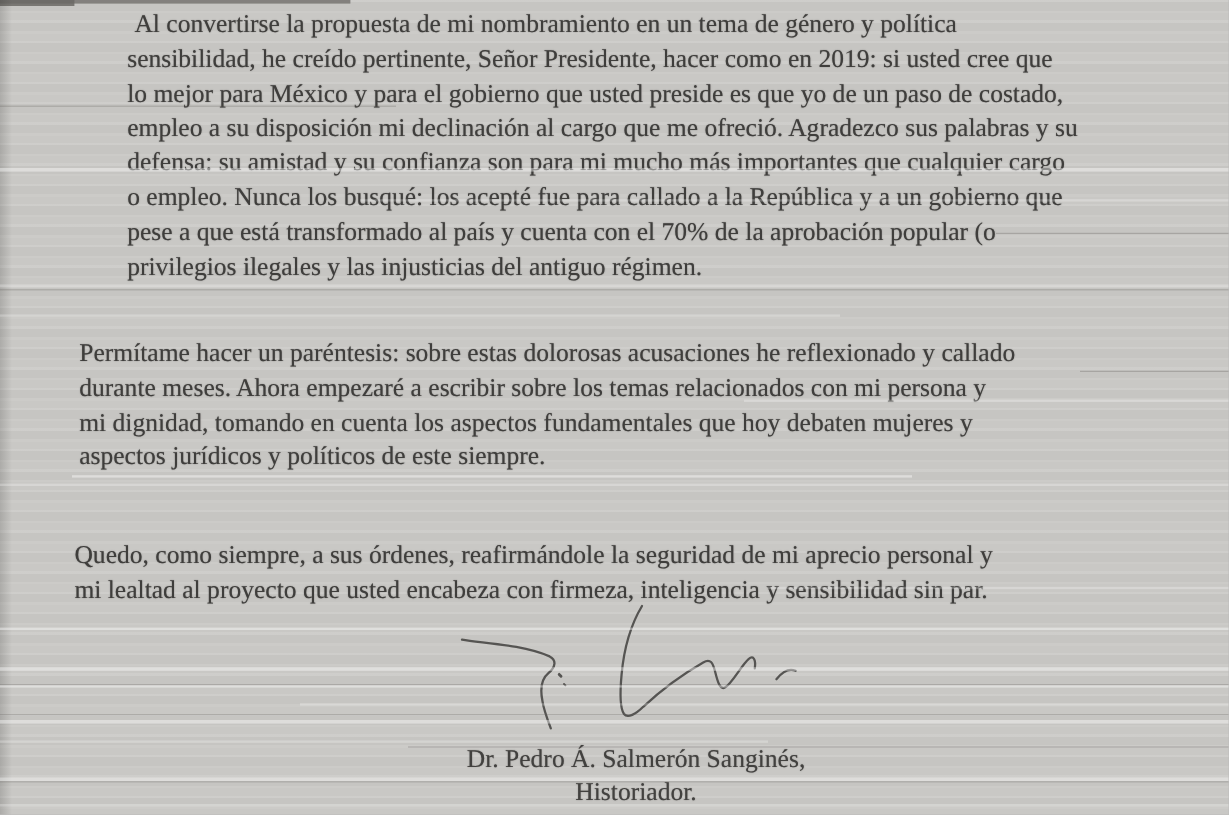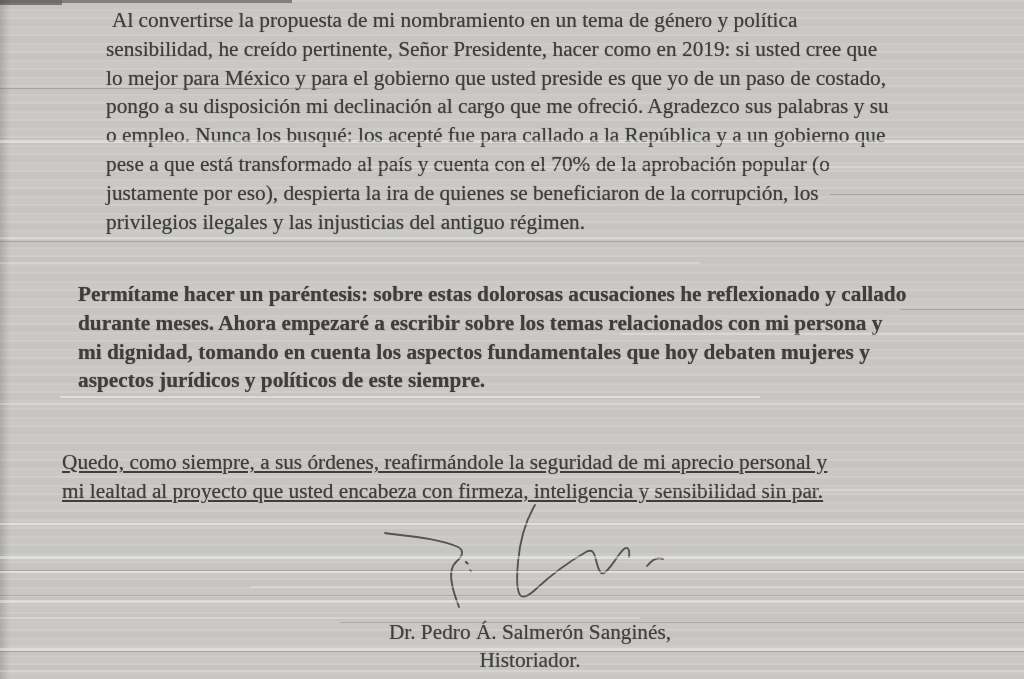--- a/index.html
+++ b/index.html
@@ -35,22 +35,22 @@
     position: absolute;
     left: 62px;
     width: 930px;
     color: #3f3e3c;
     font-size: 21.3px;
     line-height: 28.8px;
     text-shadow: 0 0 1px rgba(62,60,58,0.65);
   }
   .para .line { white-space: nowrap; }
   #para-0 { position: absolute; top: 6px;  left: 0; margin-left: 44px; }
-  #para-1 { position: absolute; top: 280px; left: 16px; font-weight: bold; }
-  #para-2 { position: absolute; top: 448px; left: 0; text-decoration: underline; }
+  #para-1 { position: absolute; top: 280px; left: 4px; }
+  #para-2 { position: absolute; top: 448px; left: 0; }
   #para-0 .line:first-child { text-indent: 6px; }
   .signature-wrap {
     position: absolute; left: 380px; top: 500px;
     width: 320px; height: 118px;
   }
   .sign-block {
     position: absolute; left: 30px; top: 618px; width: 1000px;
     text-align: center;
     color: #42413f;
     font-size: 21.3px;
@@ -77,24 +77,24 @@
 
   <div class="top-bar"></div>
   <div class="top-bar-cap"></div>
   <div class="left-shade"></div>
 
   <div class="body-text">
     <div class="para" id="para-0">
         <div class="line">Al convertirse la propuesta de mi nombramiento en un tema de género y política</div>
         <div class="line">sensibilidad, he creído pertinente, Señor Presidente, hacer como en 2019: si usted cree que</div>
         <div class="line">lo mejor para México y para el gobierno que usted preside es que yo de un paso de costado,</div>
-        <div class="line">pongo a su disposición mi declinación al cargo que me ofreció. Agradezco sus palabras y su</div>
+        <div class="line">empleo a su disposición mi declinación al cargo que me ofreció. Agradezco sus palabras y su</div>
+        <div class="line">defensa: su amistad y su confianza son para mi mucho más importantes que cualquier cargo</div>
         <div class="line">o empleo. Nunca los busqué: los acepté fue para callado a la República y a un gobierno que</div>
         <div class="line">pese a que está transformado al país y cuenta con el 70% de la aprobación popular (o</div>
-        <div class="line">justamente por eso), despierta la ira de quienes se beneficiaron de la corrupción, los</div>
         <div class="line">privilegios ilegales y las injusticias del antiguo régimen.</div>
       </div>
     <div class="para" id="para-1">
         <div class="line">Permítame hacer un paréntesis: sobre estas dolorosas acusaciones he reflexionado y callado</div>
         <div class="line">durante meses. Ahora empezaré a escribir sobre los temas relacionados con mi persona y</div>
         <div class="line">mi dignidad, tomando en cuenta los aspectos fundamentales que hoy debaten mujeres y</div>
         <div class="line">aspectos jurídicos y políticos de este siempre.</div>
       </div>
     <div class="para" id="para-2">
         <div class="line">Quedo, como siempre, a sus órdenes, reafirmándole la seguridad de mi aprecio personal y</div>

